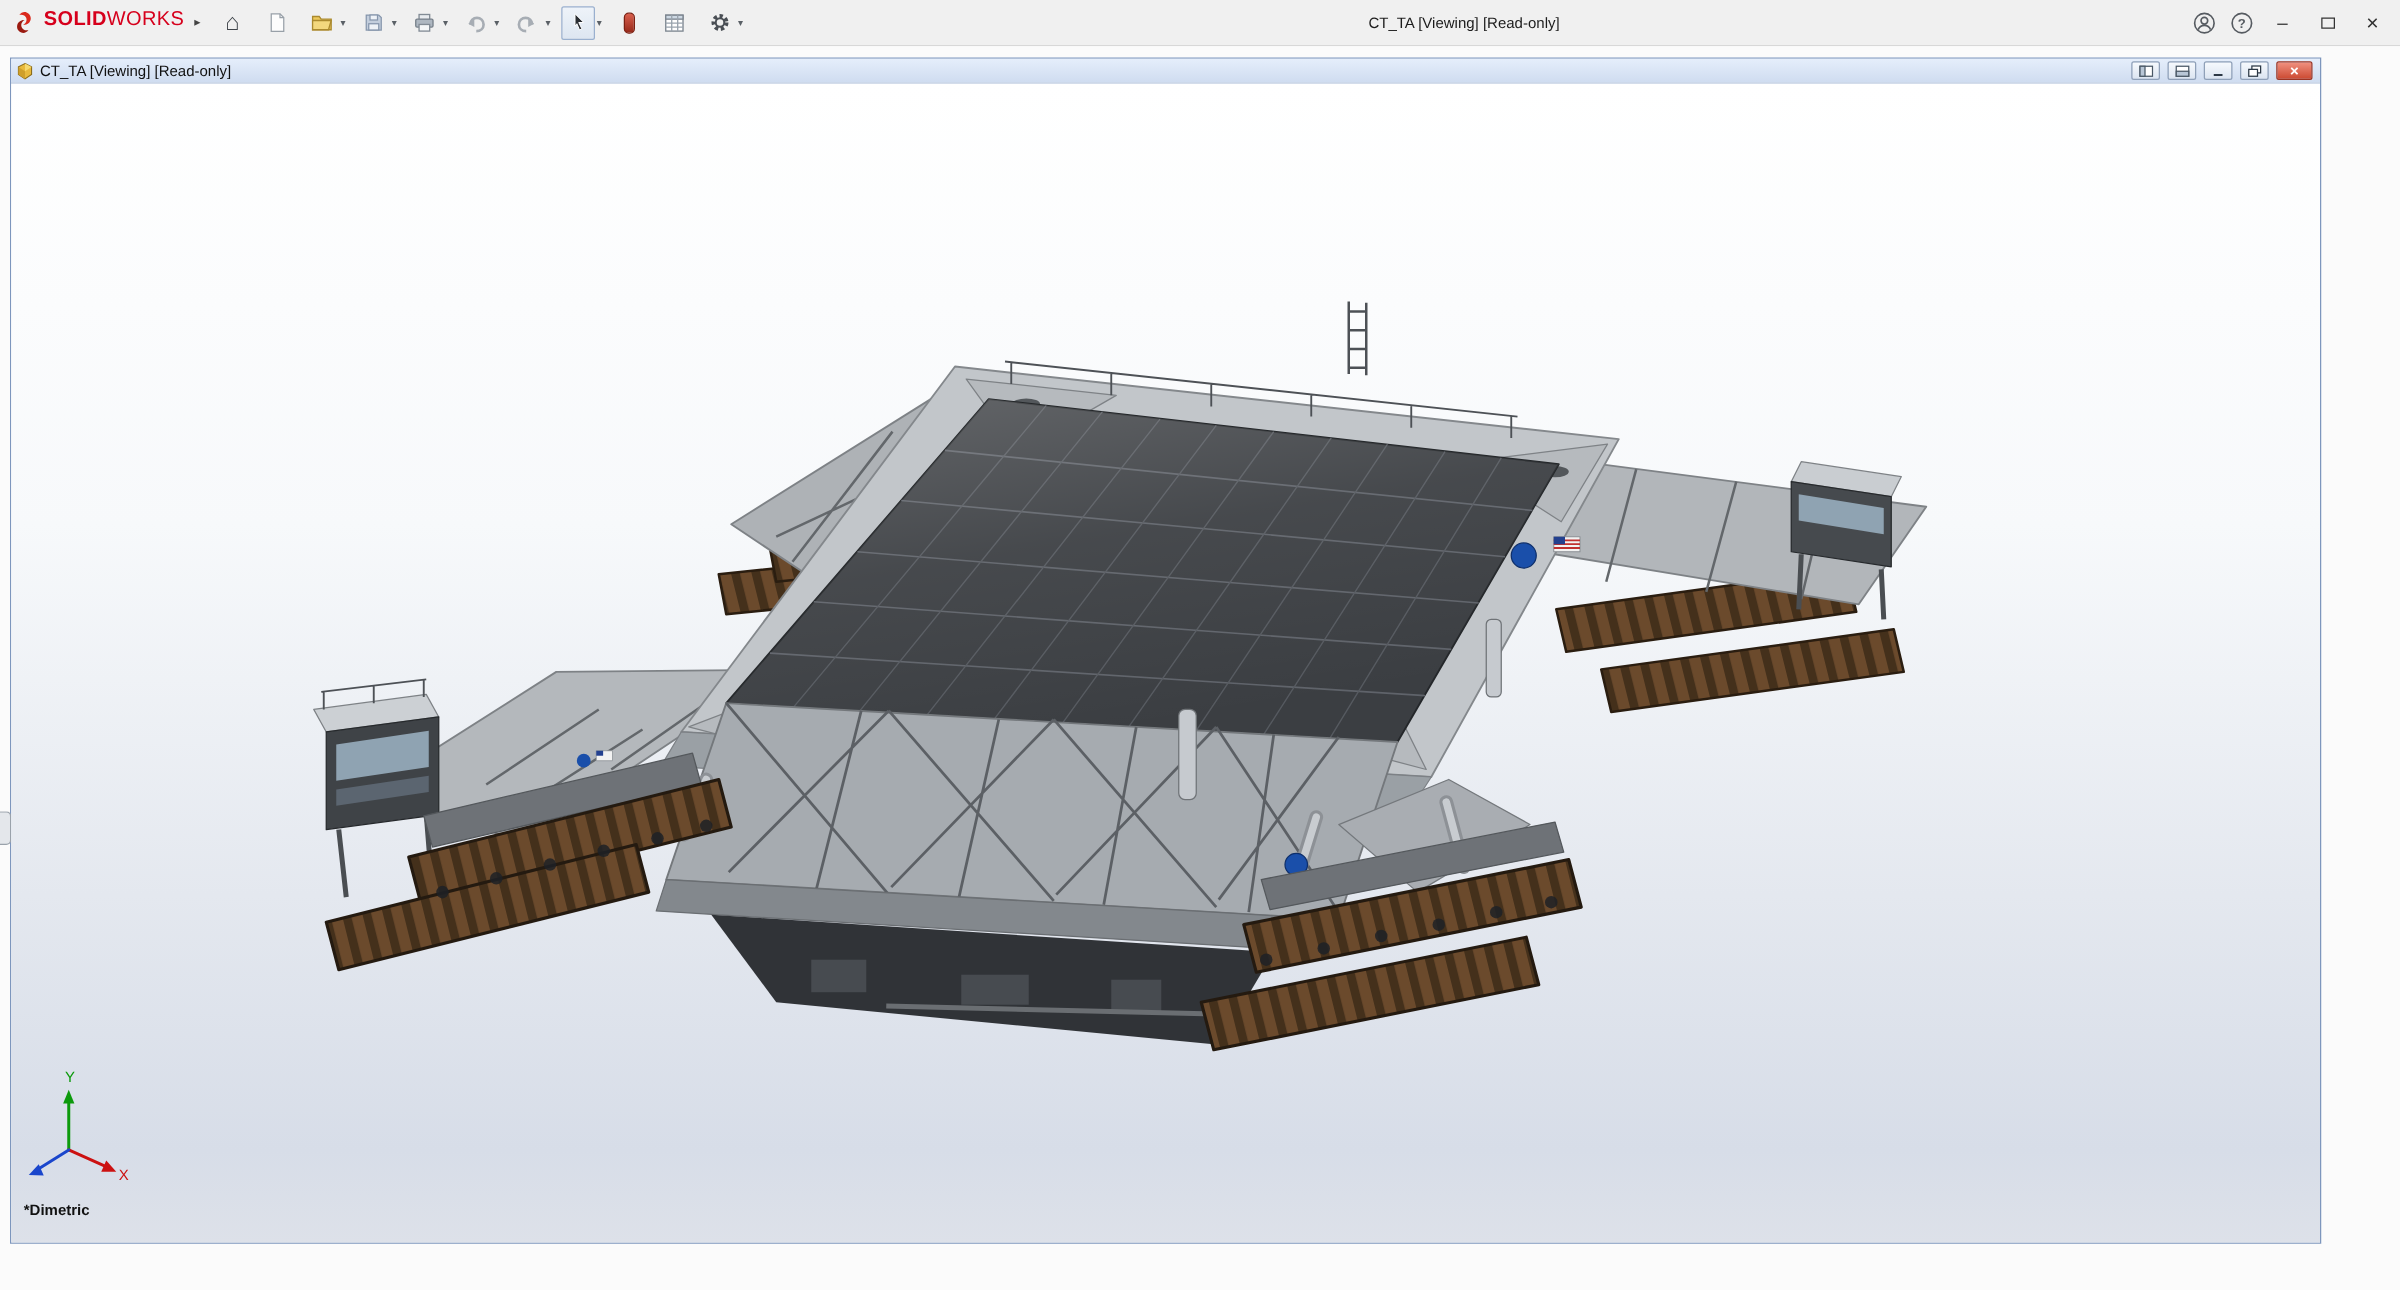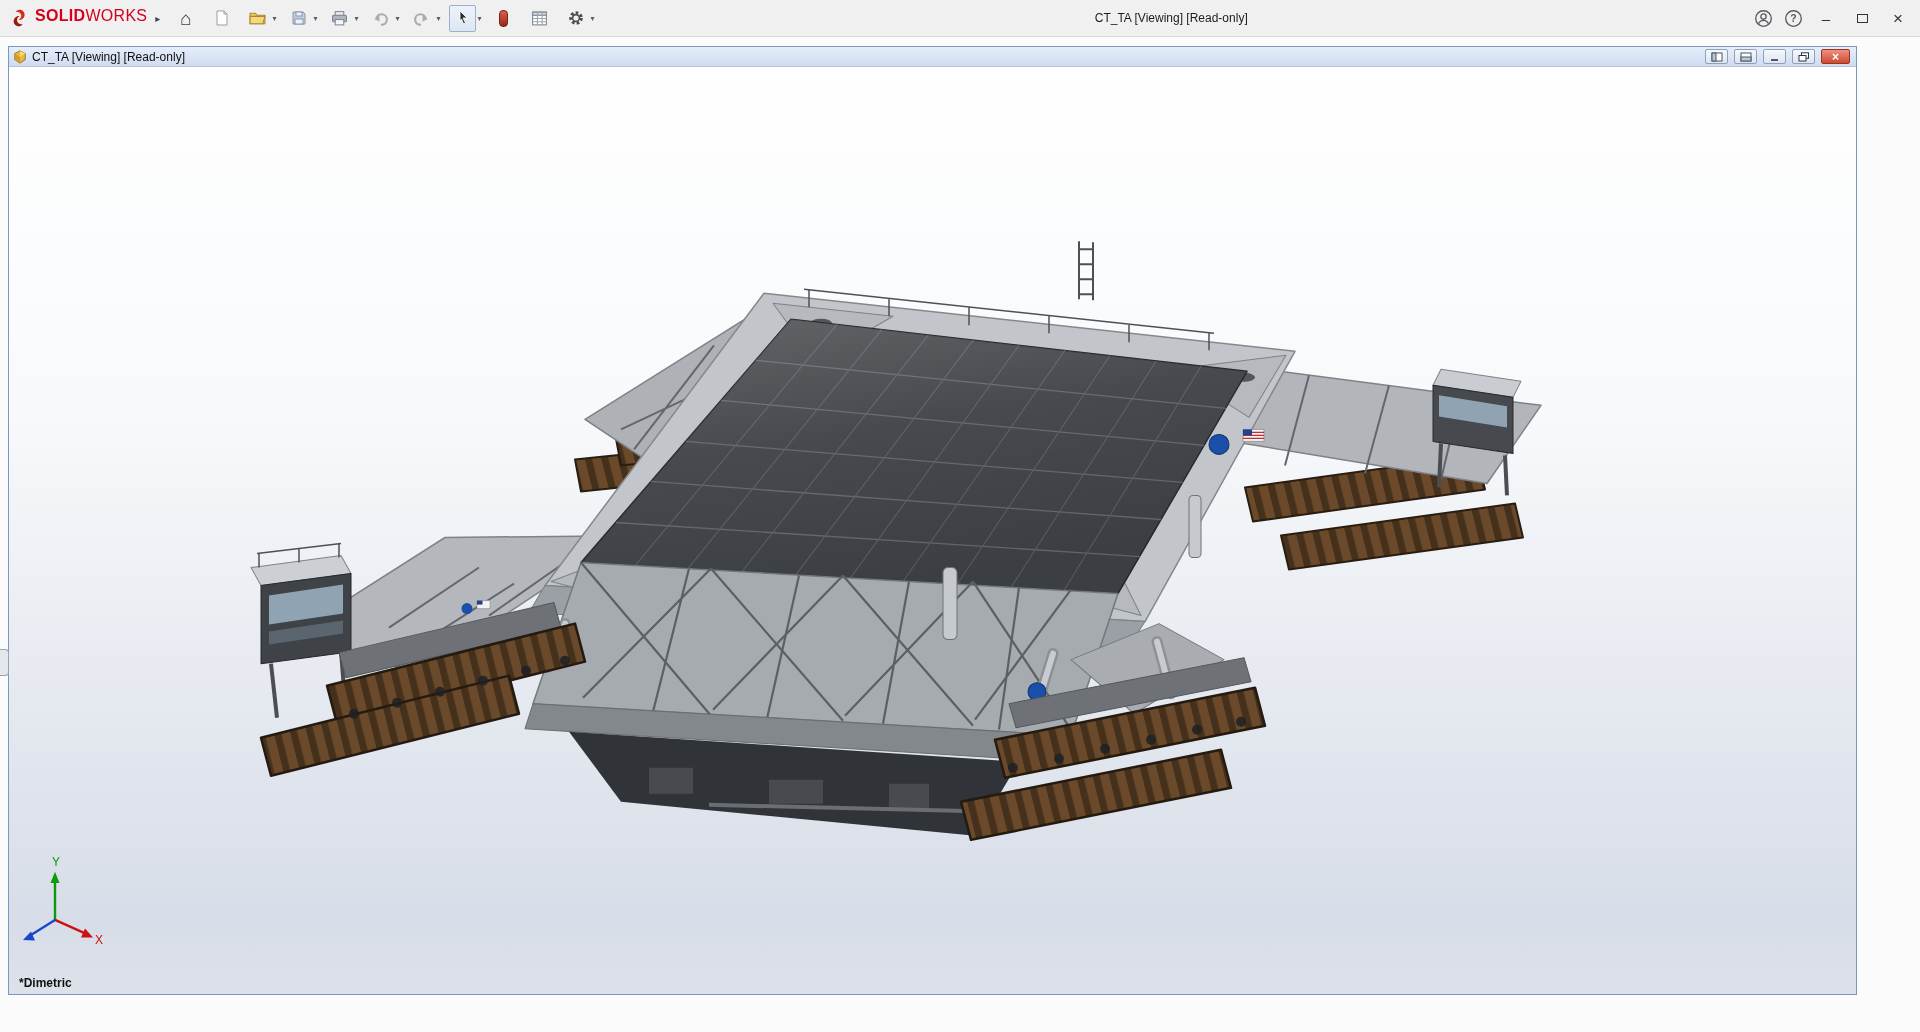--- a/index.html
+++ b/index.html
@@ -43,21 +43,21 @@
   .doc-title { font-size: 12px; color: #111; white-space: nowrap; }
   .doc-buttons { margin-left: auto; display: flex; gap: 6px; align-items: center; padding-right: 2px; }
   .doc-btn { width: 23px; height: 15px; border: 1px solid #8fa0b8; border-radius: 2px;
              background: linear-gradient(#f6f9fd, #dce5f1);
              display: flex; align-items: center; justify-content: center; padding: 0; }
   .doc-btn.close { width: 29px; background: linear-gradient(#f0907f, #cc4a32);
                    border-color: #9c3322; color: #fff; font-size: 12px; font-weight: 700; line-height: 1; }
   .viewport { flex: 1; position: relative; overflow: hidden;
               background: linear-gradient(180deg, #ffffff 0%, #f7f9fb 38%, #e4e8ef 70%, #d7dde8 92%, #dde1e9 100%); }
   .model-svg { position: absolute; inset: 0; width: 100%; height: 100%; }
-  .view-label { position: absolute; left: 10px; bottom: 4px; font-size: 12px; font-weight: 700; color: #111; }
+  .view-label { position: absolute; left: 10px; bottom: 19px; font-size: 12px; font-weight: 700; color: #111; }
   .splitter { position: absolute; left: 0; top: 612px; width: 9px; height: 27px;
               background: #e4e7eb; border: 1px solid #9aa2ab; border-left: none;
               border-radius: 0 4px 4px 0; }
 </style>
 </head>
 <body>
 
 <header class="app-bar">
   <div class="brand">
     <svg viewBox="0 0 24 24" width="22" height="22">

